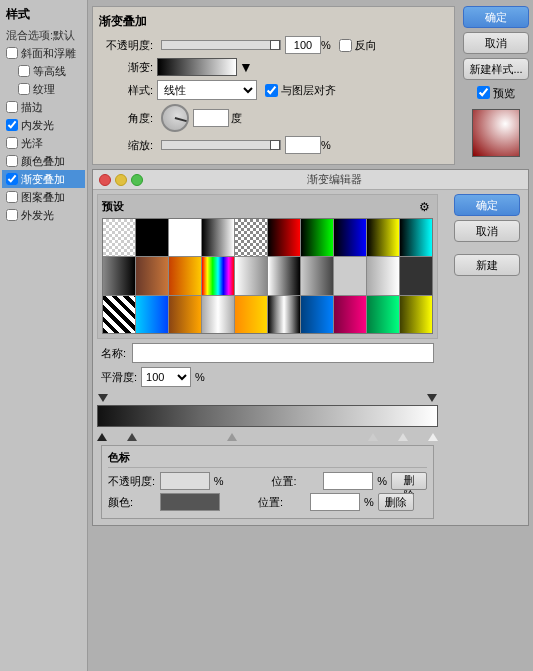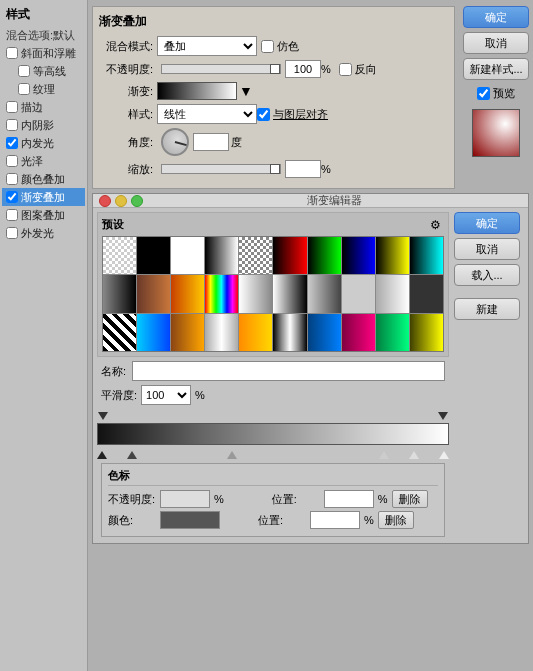--- a/index.html
+++ b/index.html
@@ -152,21 +152,21 @@
     }
     .preview-box {
       width: 48px;
       height: 48px;
       border: 1px solid #555;
       background: radial-gradient(circle at 70% 30%, #fff, #800);
       margin: 4px auto 0;
     }
     .preview-check {
       display: flex;
-      align-items: center;
+      align-items: flex-start;
       font-size: 11px;
       margin-top: 2px;
       justify-content: center;
     }
     .preview-check input { margin-right: 3px; }
     .tl {
       width: 12px;
       height: 12px;
       border-radius: 50%;
     }
@@ -334,36 +334,36 @@
     
     .ge-window {
       background: #c4c4c4;
       border: 1px solid #888;
       margin: 2px 4px 2px 4px;
       position: relative;
     }
     .ge-titlebar {
       background: #d8d8d8;
       border-bottom: 1px solid #aaa;
-      height: 14px;
+      height: 20px;
       display: flex;
       align-items: center;
       padding: 0 6px;
       gap: 4px;
     }
     .ge-title-text {
       flex: 1;
       text-align: center;
       font-size: 11px;
       color: #444;
     }
 
     .ge-body {
       display: flex;
-      gap: 5px;
+      gap: 16px;
       padding: 4px;
     }
     .ge-left {
       flex: 1;
     }
     .ge-right {
       width: 70px;
       display: flex;
       flex-direction: column;
       gap: 4px;
@@ -406,24 +406,20 @@
     </div>
     <div class="sidebar-item" style="padding-left:16px;">
       <input type="checkbox" style="">
       <label>纹理</label>
     </div>
     <div class="sidebar-item">
       <input type="checkbox" style="">
       <label>描边</label>
     </div>
     <div class="sidebar-item">
-      <input type="checkbox" style="">
-      <label>内阴影</label>
-    </div>
-    <div class="sidebar-item">
       <input type="checkbox" checked="" style="">
       <label>内发光</label>
     </div>
     <div class="sidebar-item">
       <input type="checkbox" style="">
       <label>光泽</label>
     </div>
     <div class="sidebar-item">
       <input type="checkbox" style="">
       <label>颜色叠加</label>
@@ -451,30 +447,20 @@
       <div class="preview-check">
         <input type="checkbox" checked="" style="">
         <span>预览</span>
       </div>
       <div class="preview-box"></div>
     </div>
 
     <div class="top-panel">
       <div class="top-panel-title">渐变叠加</div>
 
-      <div class="form-row">
-        <div class="form-label">混合模式:</div>
-        <select class="small-select" style="width:100px;">
-          <option>叠加</option>
-        </select>
-        <div class="checkbox-row">
-          <input type="checkbox" style="">
-          <span>仿色</span>
-        </div>
-      </div>
 
       <div class="form-row">
         <div class="form-label">不透明度:</div>
         <div class="slider-track-gray" style="width:120px; flex:none;">
           <div class="slider-thumb" style="right:0;"></div>
         </div>
         <input class="small-num" value="100" style="">
         <span class="percent-label">%</span>
         <div class="checkbox-row" style="margin-left:8px;">
           <input type="checkbox" style="">
@@ -486,21 +472,21 @@
         <div class="form-label">渐变:</div>
         <div class="gradient-swatch"></div>
         <span style="font-size:14px; margin-left:2px; cursor:pointer;">▼</span>
       </div>
 
       <div class="form-row">
         <div class="form-label">样式:</div>
         <select class="small-select" style="width:100px;">
           <option>线性</option>
         </select>
-        <div class="checkbox-row" style="margin-left:0;text-decoration:underline;">
+        <div class="checkbox-row" style="margin-left:8px;">
           <input type="checkbox" checked="" style="">
           <span>与图层对齐</span>
         </div>
       </div>
 
       <div class="form-row">
         <div class="form-label">角度:</div>
         <div class="angle-circle">
           <div class="angle-line"></div>
         </div>
@@ -627,20 +613,19 @@
               <div class="info-input-white"></div>
               <span class="info-pct">%</span>
               <button class="delete-btn">删除</button>
             </div>
           </div>
         </div>
 
         <div class="ge-right">
           <button class="btn btn-blue">确定</button>
           <button class="btn">取消</button>
-          <button class="btn">载入...</button>
           <button class="btn" style="margin-top:8px;">新建</button>
         </div>
       </div>
     </div>
 
   </div>
 </div>
 
 </body></html>

